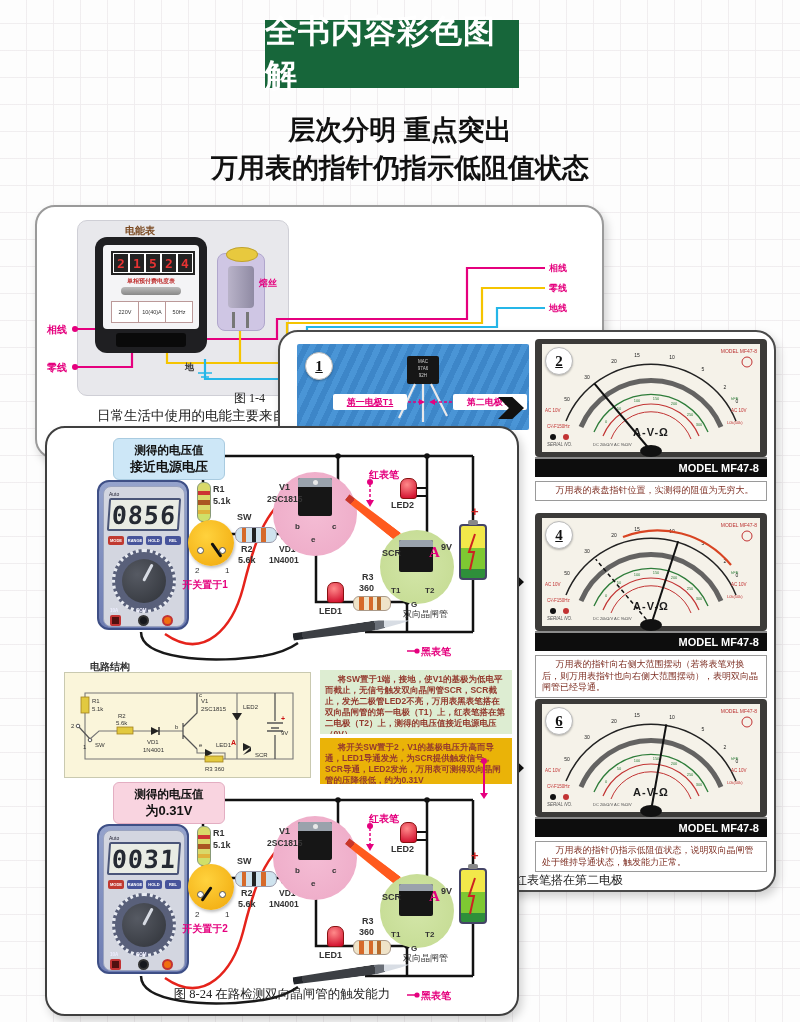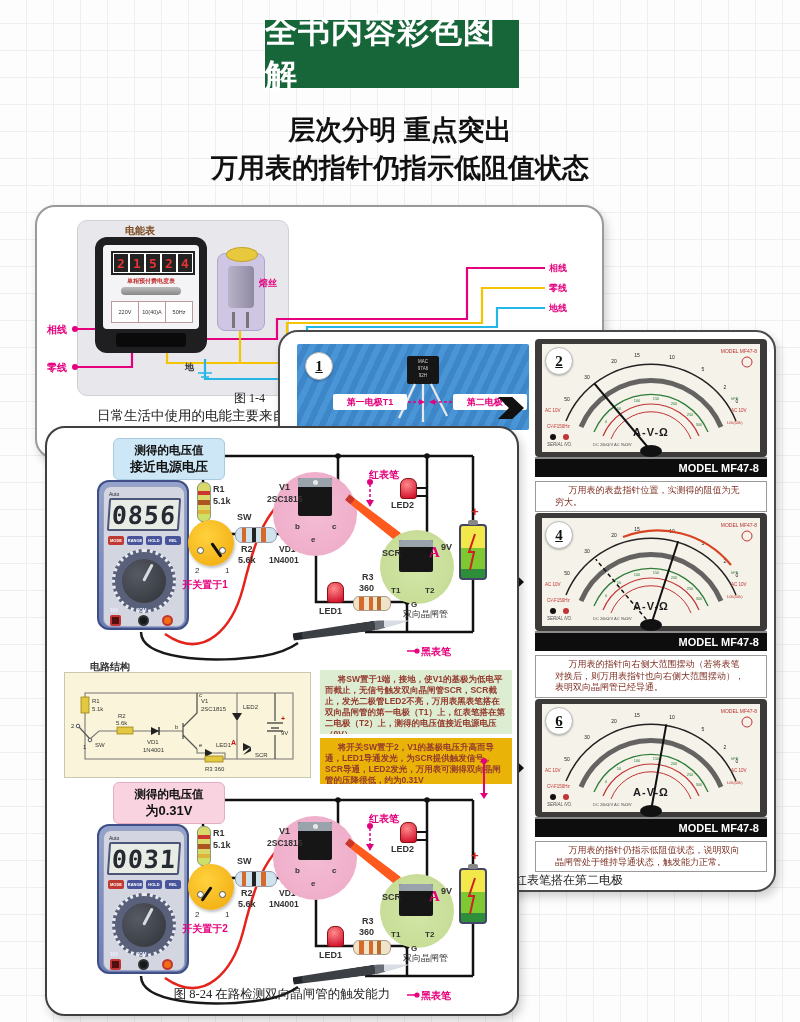--- a/index.html
+++ b/index.html
@@ -39,21 +39,21 @@
   .kwh-term{position:absolute;left:21px;top:96px;width:70px;height:14px;background:#0a0a0a;border-radius:3px;}
   .fuse{position:absolute;left:180px;top:46px;width:46px;height:76px;background:#cfc6e4;border:1px solid #b0a6cc;border-radius:8px;}
   .fuse-cap{position:absolute;left:8px;top:-7px;width:30px;height:13px;background:#e8c93e;border-radius:50%;border:1px solid #c0a32c;}
   .fuse-core{position:absolute;left:10px;top:12px;width:26px;height:42px;background:linear-gradient(90deg,#b9b3c9,#8f8aa3);border-radius:4px;}
   .fuse-prong{position:absolute;bottom:2px;width:3px;height:16px;background:#777;}
   
   .dial{position:absolute;left:255px;width:232px;}
   .dial-bar{position:absolute;left:0;top:118px;width:232px;height:20px;background:#0d0d0d;border-top:2px solid #8b8b8b;
             color:#fff;font-weight:bold;font-size:11px;text-align:right;line-height:18px;padding-right:8px;box-sizing:border-box;}
   .dial-cap{position:absolute;left:0;width:232px;border:1.5px solid #9a9a9a;background:#fff;color:#7e2f23;
-            font-size:9px;line-height:1.3;padding:3px 19px;box-sizing:border-box;text-indent:1.5em;}
+            font-size:9px;line-height:1.3;padding:3px 6px;box-sizing:border-box;text-indent:1.5em;}
   .circled{position:absolute;width:26px;height:26px;background:#fff;border:1px solid #bbb;border-radius:50%;
            display:flex;align-items:center;justify-content:center;font-weight:bold;font-size:15px;color:#111;
            text-decoration:underline;font-family:"Liberation Serif",serif;box-shadow:0 1px 2px rgba(0,0,0,.25);}
   .big-arrow{position:absolute;width:26px;height:22px;background:#111;
              clip-path:polygon(0 0,55% 0,100% 50%,55% 100%,0 100%,42% 50%);}
   
   .photo{position:absolute;left:17px;top:12px;width:232px;height:86px;border-radius:2px;
          background:repeating-linear-gradient(115deg,#4a95d6 0 6px,#3d86c8 6px 12px);}
   .chip{position:absolute;left:110px;top:12px;width:32px;height:28px;background:#161616;border-radius:2px;
         color:#cfcfcf;font-size:4.5px;line-height:1.5;text-align:center;padding-top:3px;box-sizing:border-box;}
@@ -187,21 +187,21 @@
       <div class="chip">
         <div>MAC</div>
         <div>97A6</div>
         <div>92H</div>
       </div>
       <svg class="abs" style="left:0;top:0;" width="232" height="86">
         <path d="M118,40 L102,74 M126,40 L126,78 M134,40 L150,72" stroke="#e8e8ea" stroke-width="2.2" fill="none"></path>
         <path d="M111,58 H122 M155,58 H138" stroke="#e5007e" stroke-width="1.3" stroke-dasharray="3,2"></path>
         <path d="M122,55 L128,58 L122,61 Z M138,55 L132,58 L138,61 Z" fill="#e5007e"></path>
       </svg>
-      <div class="ebox" style="left:36px;">第一电极T1</div>
+      <div class="ebox" style="left:36px;text-decoration:underline;">第一电极T1</div>
       <div class="ebox" style="left:156px;">第二电极T2</div>
     </div>
     <div id="dials-mount">
     <div class="dial" style="top: 7px;">
       <svg width="232" height="118">
         <rect x="0" y="0" width="232" height="118" rx="4" fill="#3c3b39"></rect>
         <rect x="7" y="5" width="218" height="108" fill="#f5f2e9"></rect>
         <path d="M31,82 A92,92 0 0 1 201,82" stroke="#222" stroke-width="1.5" fill="none"></path>
         <path d="M46,88 A76,76 0 0 1 186,88" stroke="#4a4a4a" stroke-width="5" fill="none" opacity="0.85"></path>
         <path d="M59,93 A62,62 0 0 1 173,93" stroke="#2e7d3a" stroke-width="1.3" fill="none"></path>

